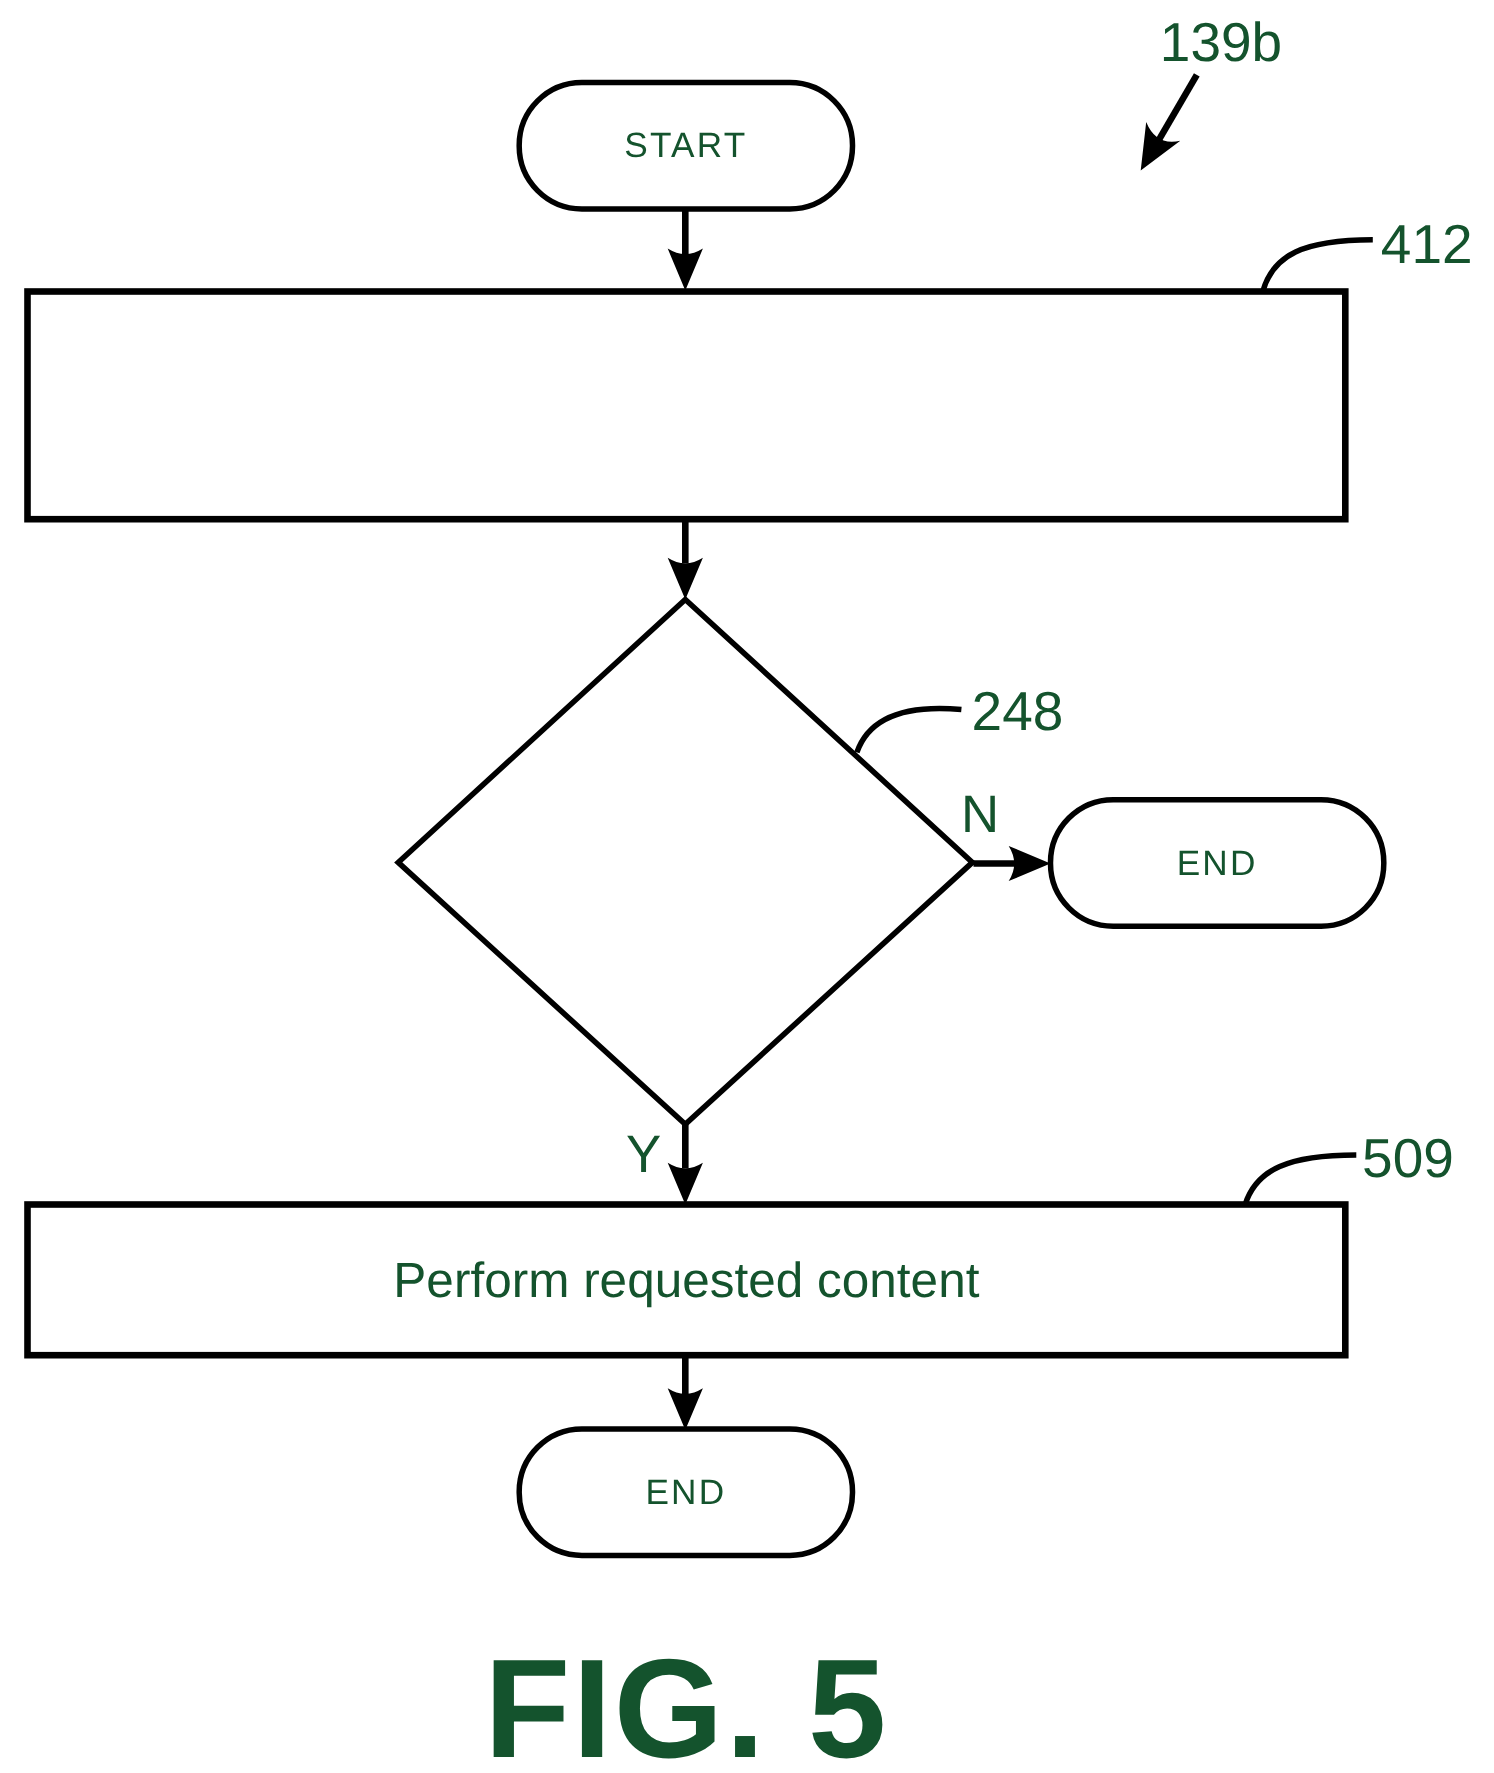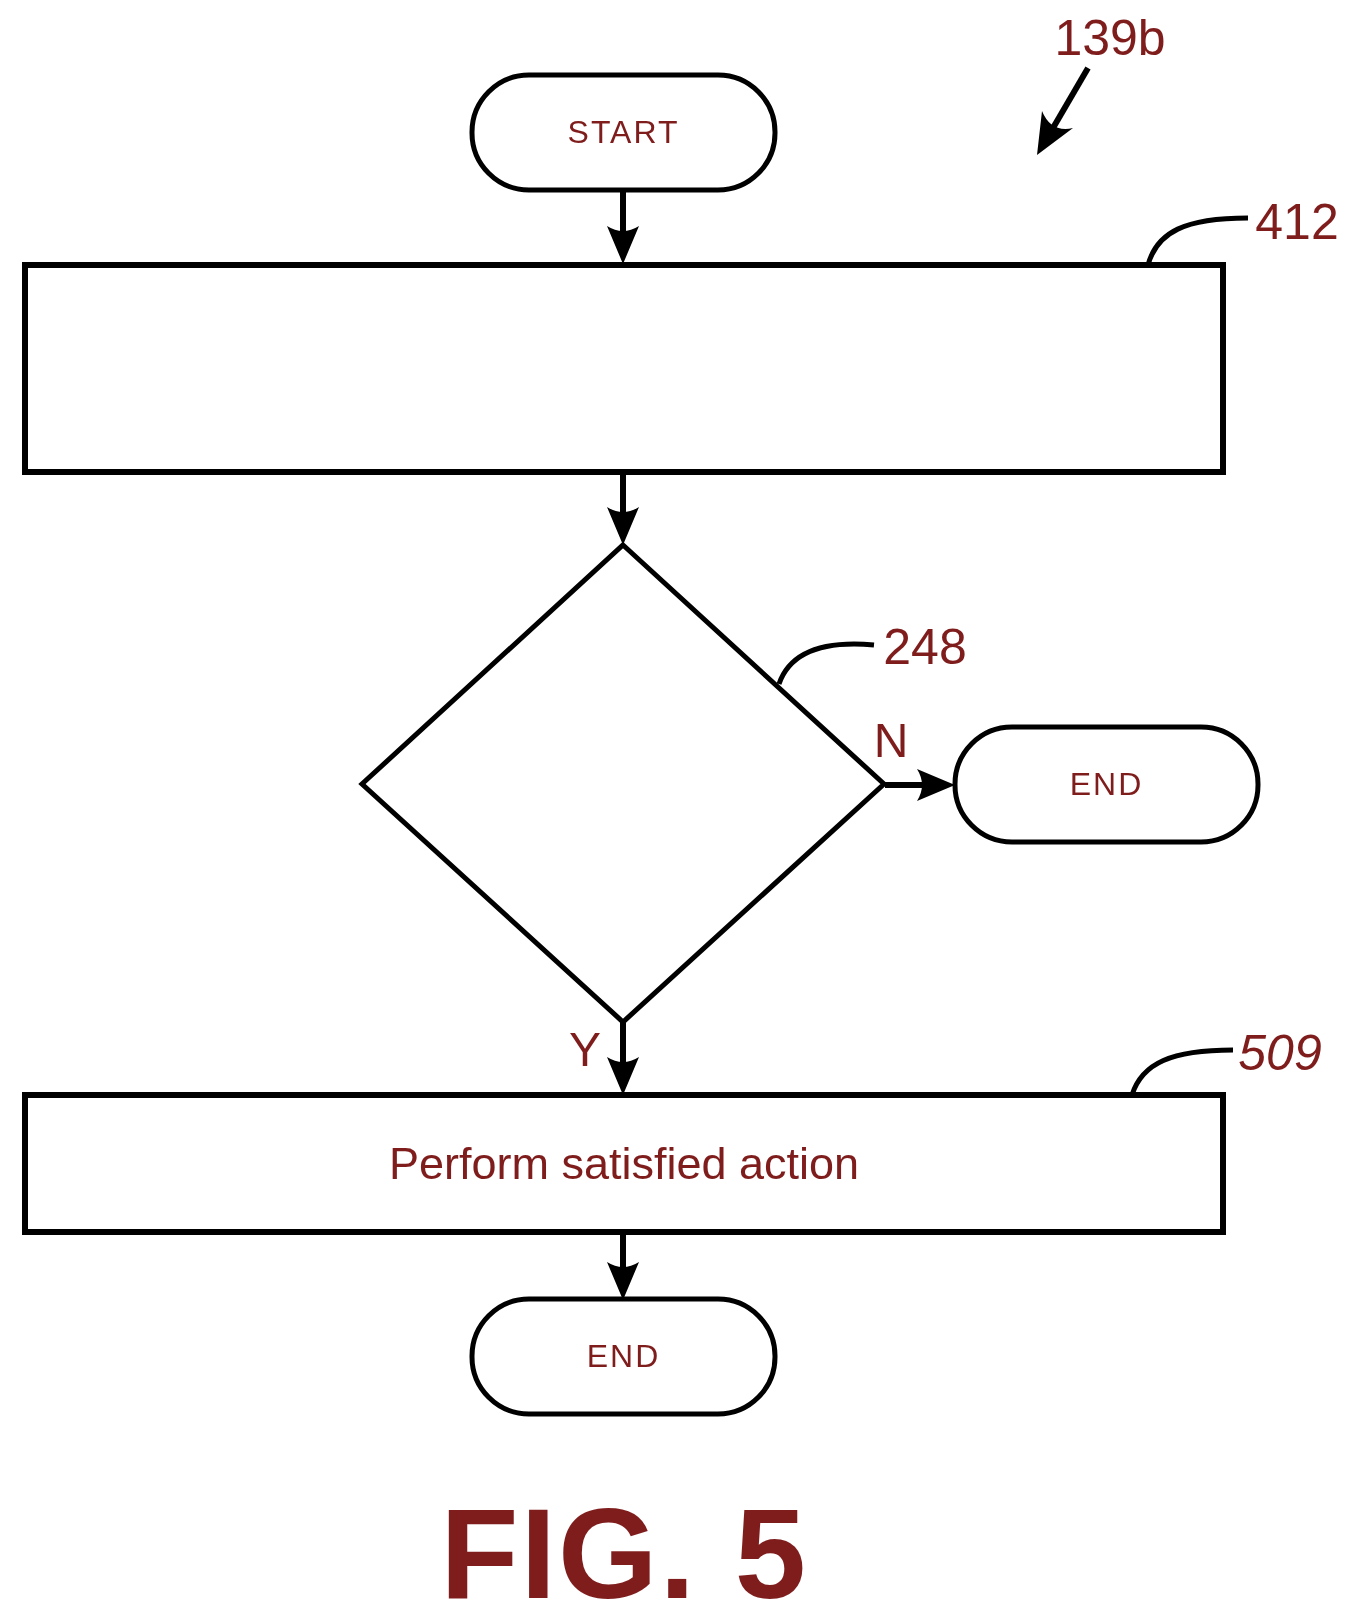--- a/index.html
+++ b/index.html
@@ -12,21 +12,21 @@
     color: #000000;
     overflow: hidden;
   }
   #diagram-svg { position: absolute; left: 0; top: 0; }
   .txt {
     position: absolute;
     display: flex;
     align-items: center;
     justify-content: center;
     text-align: right;
-    color: #7f1d1d;
+    color: #14532d;
     white-space: pre-line;
   }
   .node-label   { font-size: 32px; letter-spacing: 2px; }
   .process-text { font-size: 45px; line-height: 59px; letter-spacing: 0px; }
   .decision-text{ font-size: 45px; line-height: 57px; }
   .ref-label    { font-size: 50px; line-height: 50px; }
   .branch-label { font-size: 48px; line-height: 48px; }
   .fig-caption  { font-size: 128px; font-weight: bold; letter-spacing: 2px; }
 </style>
 </head>
@@ -94,21 +94,21 @@
 
   <div class="txt ref-label" style="left:865px; top:622px; width:120px; height:50px;">248</div>
 
 
   <div class="txt branch-label" style="left:868px; top:717px; width:46px; height:48px;">N</div>
 
   <div class="txt node-label" style="left:955px; top:727px; width:303px; height:115px;">END</div>
 
   <div class="txt branch-label" style="left:562px; top:1026px; width:46px; height:48px;">Y</div>
 
-  <div class="txt ref-label" style="left:1220px; top:1028px; width:120px; height:50px;font-style:italic;">509</div>
+  <div class="txt ref-label" style="left:1220px; top:1028px; width:120px; height:50px;">509</div>
 
-  <div class="txt process-text" style="left:25px; top:1095px; width:1198px; height:137px;">Perform satisfied action</div>
+  <div class="txt process-text" style="left:25px; top:1095px; width:1198px; height:137px;">Perform requested content</div>
 
   <div class="txt node-label" style="left:472px; top:1299px; width:303px; height:115px;">END</div>
 
   <div class="txt fig-caption" style="left:274px; top:1488px; width:700px; height:130px;">FIG. 5</div>
 
 </div>
 
 </body></html>

